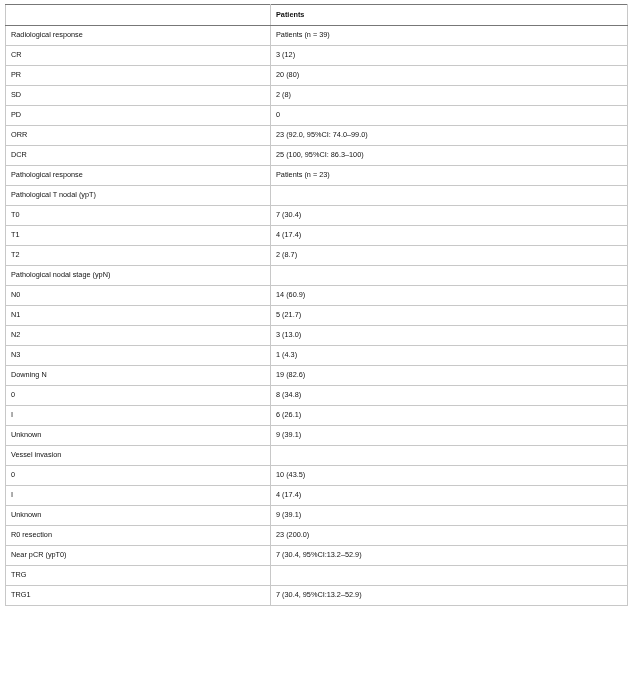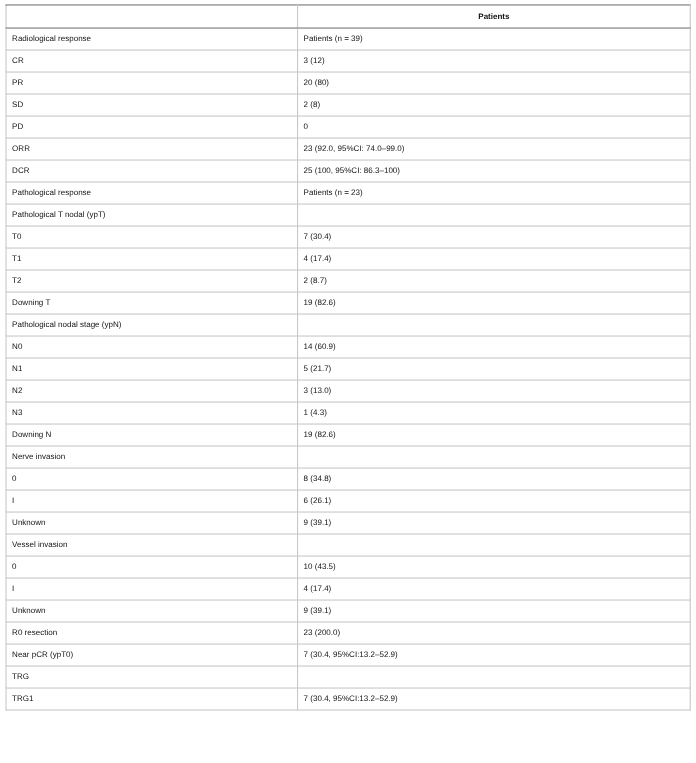--- a/index.html
+++ b/index.html
@@ -38,21 +38,20 @@
     font-weight: normal;
     white-space: nowrap;
     overflow: hidden;
   }
   table.data-table thead th {
     font-weight: bold;
     background: #ffffff;
     border-top: 1px solid #777777;
     border-bottom: 1px solid #777777;
     height: 12px;
-    text-align: center;
   }
   table.data-table thead th.blank-head {
     border-left: 1px solid #ffffff;
     border-right: 1px solid #c8c8c8;
   }
   table.data-table thead th.blank-head {
     border-left-color: #c8c8c8;
   }
   .row-label { }
   .row-value { }
@@ -115,24 +114,20 @@
         </tr>
         <tr>
           <td class="row-label">T1</td>
           <td class="row-value">4 (17.4)</td>
         </tr>
         <tr>
           <td class="row-label">T2</td>
           <td class="row-value">2 (8.7)</td>
         </tr>
         <tr>
-          <td class="row-label">Downing T</td>
-          <td class="row-value">19 (82.6)</td>
-        </tr>
-        <tr>
           <td class="row-label">Pathological nodal stage (ypN)</td>
           <td class="row-value"></td>
         </tr>
         <tr>
           <td class="row-label">N0</td>
           <td class="row-value">14 (60.9)</td>
         </tr>
         <tr>
           <td class="row-label">N1</td>
           <td class="row-value">5 (21.7)</td>
@@ -141,24 +136,20 @@
           <td class="row-label">N2</td>
           <td class="row-value">3 (13.0)</td>
         </tr>
         <tr>
           <td class="row-label">N3</td>
           <td class="row-value">1 (4.3)</td>
         </tr>
         <tr>
           <td class="row-label">Downing N</td>
           <td class="row-value">19 (82.6)</td>
-        </tr>
-        <tr>
-          <td class="row-label">Nerve invasion</td>
-          <td class="row-value"></td>
         </tr>
         <tr>
           <td class="row-label">0</td>
           <td class="row-value">8 (34.8)</td>
         </tr>
         <tr>
           <td class="row-label">I</td>
           <td class="row-value">6 (26.1)</td>
         </tr>
         <tr>

